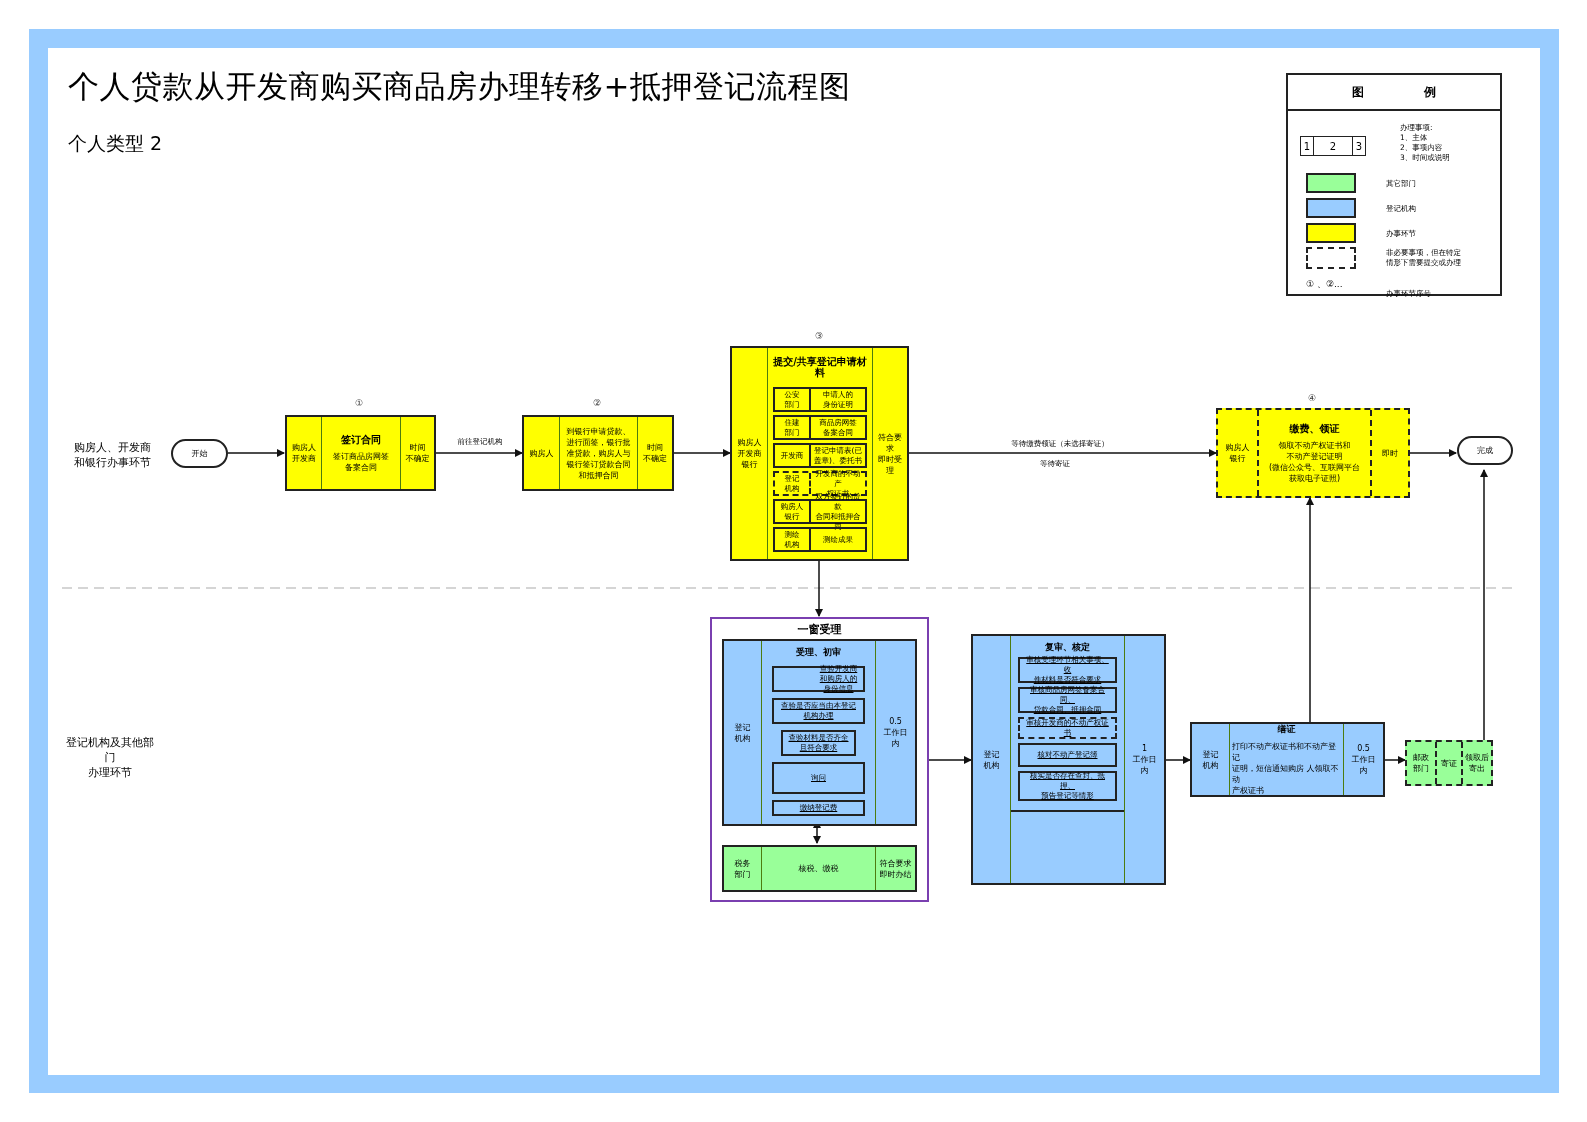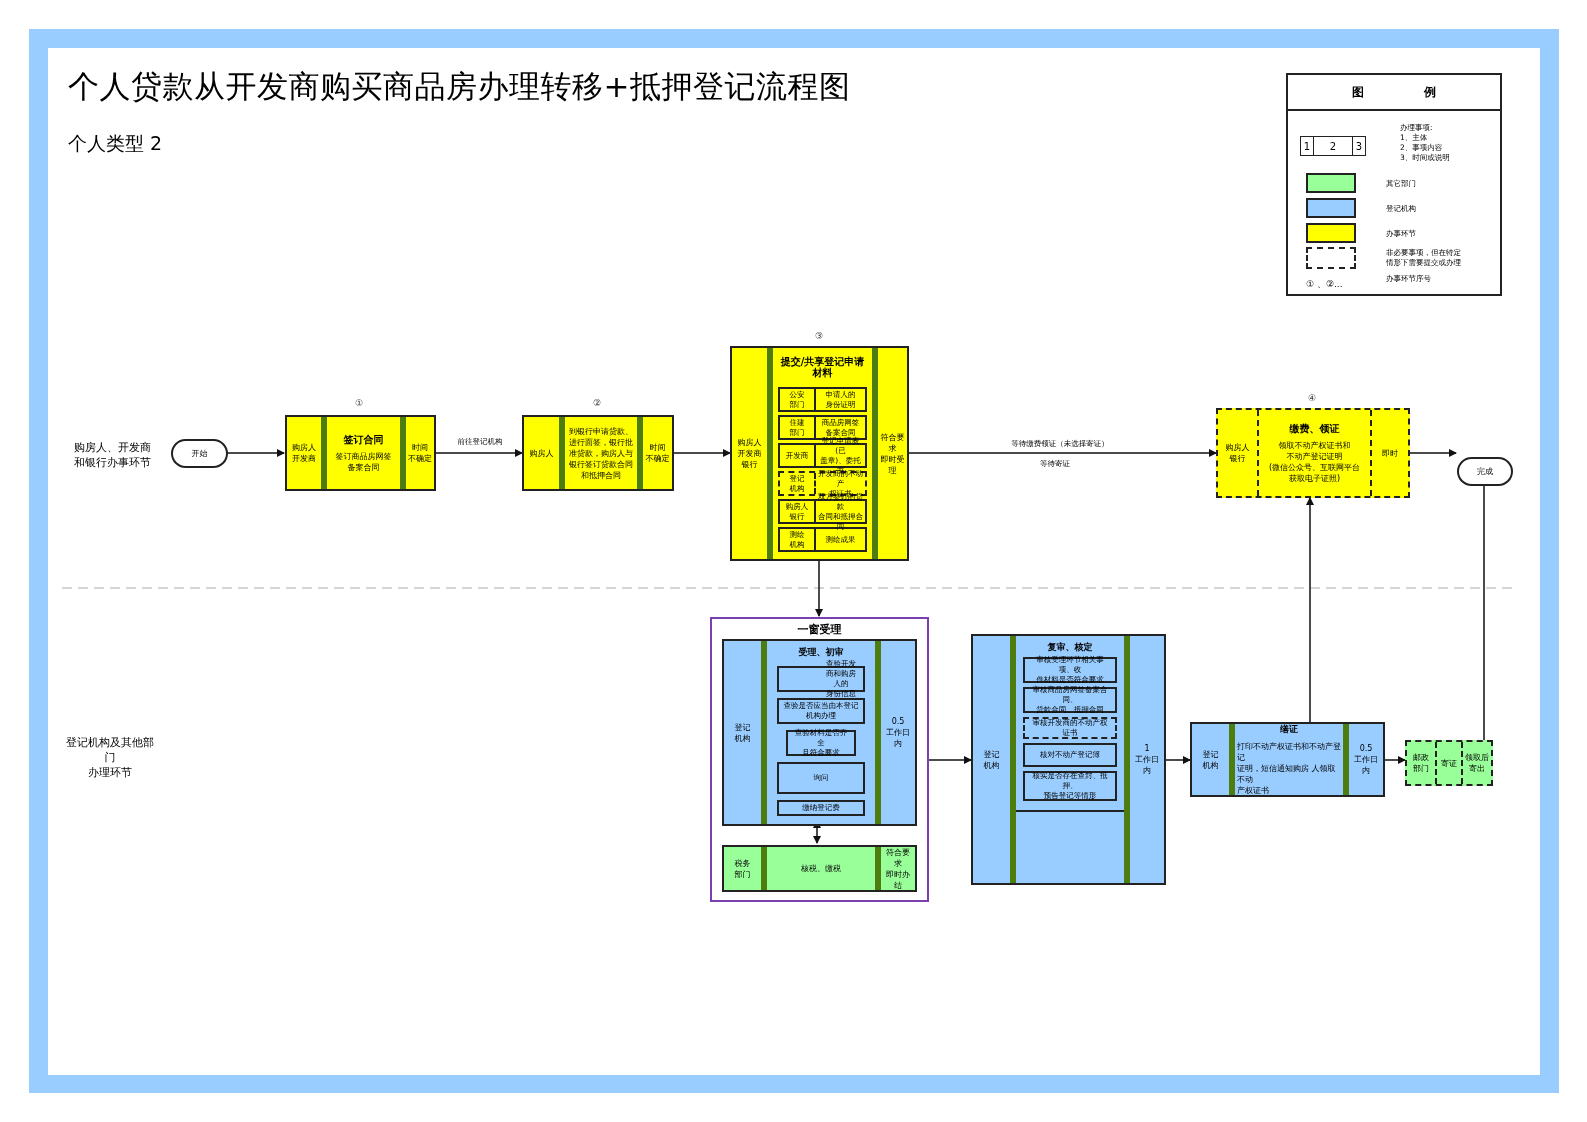--- a/index.html
+++ b/index.html
@@ -7,33 +7,33 @@
   .frame { position:absolute; left:29px; top:29px; width:1530px; height:1064px; background:#99ccff; }
   .inner { position:absolute; left:48px; top:48px; width:1492px; height:1027px; background:#fff; }
   .abs { position:absolute; }
   .title { left:68px; top:66px; font-size:31px; letter-spacing:0.5px; white-space:nowrap; }
   .subtitle { left:68px; top:131px; font-size:19px; white-space:nowrap; }
   .lane-label { font-size:11px; text-align:center; line-height:15px; white-space:nowrap; }
   svg#diagram { position:absolute; left:0; top:0; }
   .box { position:absolute; box-sizing:border-box; border:2px solid #222; display:flex; }
   .box.dashed { border-style:dashed; }
   .cell { box-sizing:border-box; display:flex; align-items:center; justify-content:center; text-align:center; font-size:8px; line-height:11px; padding:2px; }
-  .cell + .cell { border-left:6px solid #4d7c0f; }
+  .cell + .cell { border-left:1px solid #4d7c0f; }
   .box.dashed .cell + .cell { border-left:2px dashed #222; }
   .yellow { background:#ffff00; }
   .blue { background:#99ccff; }
   .green { background:#99ff99; }
   .mid { flex-direction:column; }
   .h { font-size:10px; font-weight:bold; margin-bottom:6px; }
   .sub { position:relative; box-sizing:border-box; border:2px solid #222; display:flex; margin:3px 0; }
   .sub.dashed { border-style:dashed; }
   .sub .c1 { width:34px; border-right:2px solid #222; display:flex; align-items:center; justify-content:center; font-size:7.5px; line-height:10px; text-align:center; }
   .sub.dashed .c1 { border-right:2px dashed #222; }
   .sub .c2 { flex:1; display:flex; align-items:center; justify-content:center; font-size:7.5px; line-height:10px; text-align:center; padding:1px 2px; }
-  .inbox { box-sizing:border-box; border:2px solid #222; font-size:7.5px; line-height:10px; text-align:center; display:flex; align-items:center; justify-content:center; margin:4px 0; padding:2px 4px; }
+  .inbox { box-sizing:border-box; border:2px solid #222; font-size:7.5px; line-height:10px; text-align:center; display:flex; align-items:center; justify-content:center; margin:4px 0; padding:2px 4px;text-decoration:underline; }
   .inbox.dashed { border-style:dashed; }
   .pill { position:absolute; box-sizing:border-box; border:2px solid #222; border-radius:16px; background:#fff; display:flex; align-items:center; justify-content:center; font-size:8px; }
   .num { position:absolute; font-size:9px; color:#333; width:20px; text-align:center; }
   .edge-label { position:absolute; font-size:7.5px; white-space:nowrap; text-align:center; }
   .legend { position:absolute; left:1286px; top:73px; width:216px; height:223px; box-sizing:border-box; border:2px solid #222; background:#fff; }
   .legend-head { height:34px; border-bottom:2px solid #222; display:flex; align-items:center; justify-content:center; font-size:12px; font-weight:bold; gap:60px; }
   .leg-row { position:absolute; font-size:7.5px; line-height:10px; }
   .swatch { position:absolute; width:50px; height:20px; box-sizing:border-box; border:2px solid #222; }
   .window-box { position:absolute; left:710px; top:617px; width:219px; height:285px; box-sizing:border-box; border:2px solid #7a3fb0; }
 </style>
@@ -92,25 +92,25 @@
   <div class="swatch green" style="left:18px;top:98px;"></div>
   <div class="leg-row" style="left:98px;top:104px;">其它部门</div>
   <div class="swatch blue" style="left:18px;top:123px;"></div>
   <div class="leg-row" style="left:98px;top:129px;">登记机构</div>
   <div class="swatch yellow" style="left:18px;top:148px;"></div>
   <div class="leg-row" style="left:98px;top:154px;">办事环节</div>
   <div class="swatch" style="left:18px;top:172px;height:22px;border-style:dashed;"></div>
   <div class="leg-row" style="left:98px;top:173px;white-space:pre-line;">非必要事项，但在特定
 情形下需要提交或办理</div>
   <div class="leg-row" style="left:18px;top:204px;font-size:9px;">① 、②...</div>
-  <div class="leg-row" style="left:98px;top:199px;">办事环节序号</div>
+  <div class="leg-row" style="left:98px;top:214px;">办事环节序号</div>
 </div>
 
 <div class="pill" style="left:171px;top:439px;width:57px;height:29px;">开始</div>
-<div class="pill" style="left:1457px;top:457px;width:56px;height:29px;">完成</div>
+<div class="pill" style="left:1457px;top:436px;width:56px;height:29px;">完成</div>
 
 <div class="edge-label" style="left:445px;top:437px;width:70px;">前往登记机构</div>
 <div class="edge-label" style="left:990px;top:439px;width:140px;">等待缴费领证（未选择寄证）</div>
 <div class="edge-label" style="left:1020px;top:459px;width:70px;">等待寄证</div>
 
 <div class="num" style="left:349px;top:398px;">①</div>
 <div class="box yellow" style="left:285px;top:415px;width:151px;height:76px;">
   <div class="cell" style="width:34px;white-space:pre-line;">购房人
 开发商</div>
   <div class="cell mid" style="flex:1;">

